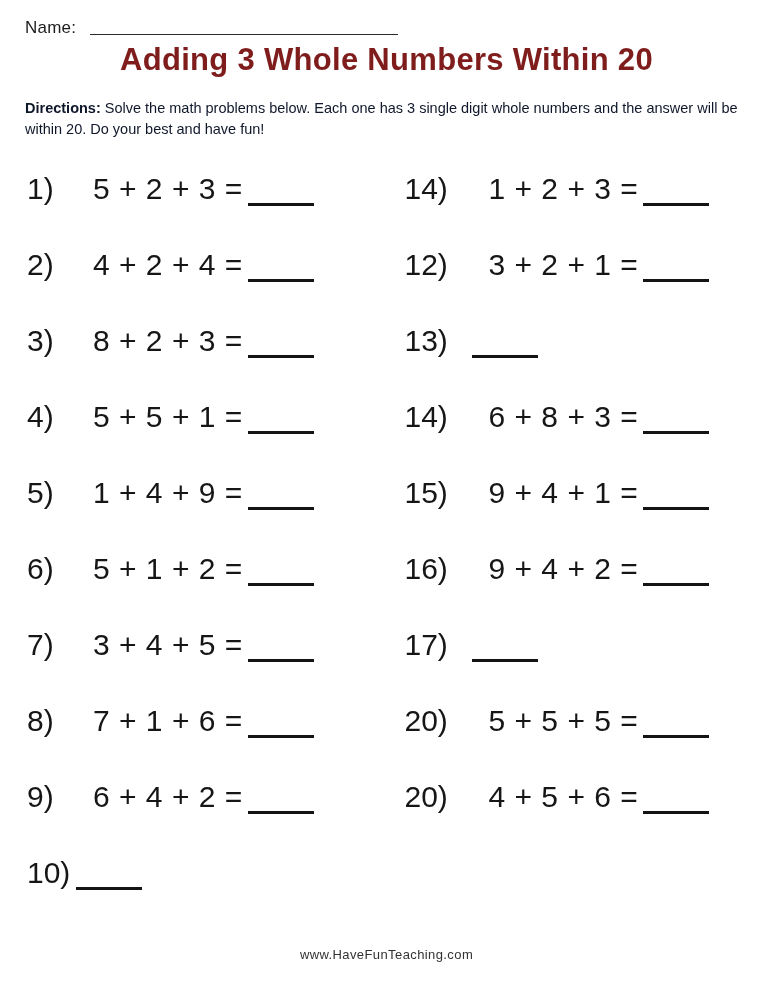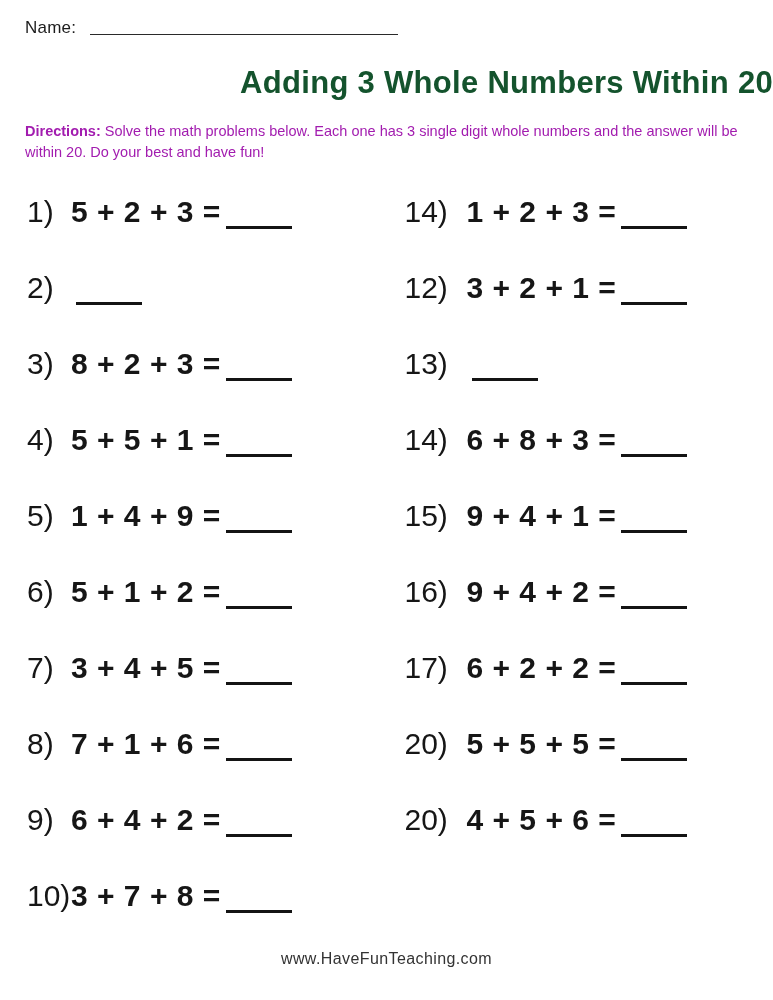--- a/index.html
+++ b/index.html
@@ -30,33 +30,33 @@
   }
   .name-line {
     display: inline-block;
     width: 308px;
     height: 1px;
     background: #2a2a2a;
     margin-left: 14px;
     margin-bottom: 3px;
   }
   .title {
-    text-align: right;
+    text-align: center;
     font-size: 31px;
     font-weight: 800;
-    color: #14532d;
+    color: #7f1d1d;
     letter-spacing: 0.3px;
-    margin-top: 27px;
+    margin-top: 4px;
   }
   .directions {
     margin: 20px 30px 0 25px;
     max-width: 715px;
     font-size: 14.5px;
     line-height: 1.45;
-    color: #a21caf;
+    color: #0f172a;
   }
   .directions b {
     font-weight: 700;
   }
   .problems {
     display: flex;
     margin-top: 32px;
   }
   .col {
     width: 50%;
@@ -74,40 +74,39 @@
     white-space: nowrap;
   }
   .problem-number {
     display: inline-block;
     min-width: 44px;
   }
   .col-right .problem-number {
     min-width: 62px;
   }
   .problem-equation {
-    margin-left: 0;
+    margin-left: 22px;
     letter-spacing: 0.5px;
-    font-weight: bold;
   }
   .answer-blank {
     display: inline-block;
     width: 66px;
     height: 3px;
     background: #141414;
     align-self: flex-end;
     margin-left: 5px;
     margin-bottom: 3px;
   }
   .footer {
     position: absolute;
     left: 0;
     right: 0;
-    bottom: 32px;
+    bottom: 38px;
     text-align: center;
-    font-size: 16px;
+    font-size: 13px;
     color: #333333;
     letter-spacing: 0.4px;
   }
 </style>
 </head>
 <body>
 
 <div class="page">
 
   <div class="name-row">
@@ -121,20 +120,21 @@
 
   <div class="problems">
     <div class="col col-left">
         <div class="problem-row">
     <span class="problem-number">1)</span>
     <span class="problem-equation">5 + 2 + 3 =</span>
     <span class="answer-blank"></span>
   </div>
         <div class="problem-row">
     <span class="problem-number">2)</span>
+    <span class="problem-equation">4 + 2 + 4 =</span>
     <span class="answer-blank"></span>
   </div>
         <div class="problem-row">
     <span class="problem-number">3)</span>
     <span class="problem-equation">8 + 2 + 3 =</span>
     <span class="answer-blank"></span>
   </div>
         <div class="problem-row">
     <span class="problem-number">4)</span>
     <span class="problem-equation">5 + 5 + 1 =</span>
@@ -160,21 +160,20 @@
     <span class="problem-equation">7 + 1 + 6 =</span>
     <span class="answer-blank"></span>
   </div>
         <div class="problem-row">
     <span class="problem-number">9)</span>
     <span class="problem-equation">6 + 4 + 2 =</span>
     <span class="answer-blank"></span>
   </div>
         <div class="problem-row">
     <span class="problem-number">10)</span>
-    <span class="problem-equation">3 + 7 + 8 =</span>
     <span class="answer-blank"></span>
   </div>
       </div>
     <div class="col col-right">
         <div class="problem-row">
     <span class="problem-number">14)</span>
     <span class="problem-equation">1 + 2 + 3 =</span>
     <span class="answer-blank"></span>
   </div>
         <div class="problem-row">
@@ -196,21 +195,20 @@
     <span class="problem-equation">9 + 4 + 1 =</span>
     <span class="answer-blank"></span>
   </div>
         <div class="problem-row">
     <span class="problem-number">16)</span>
     <span class="problem-equation">9 + 4 + 2 =</span>
     <span class="answer-blank"></span>
   </div>
         <div class="problem-row">
     <span class="problem-number">17)</span>
-    <span class="problem-equation">6 + 2 + 2 =</span>
     <span class="answer-blank"></span>
   </div>
         <div class="problem-row">
     <span class="problem-number">20)</span>
     <span class="problem-equation">5 + 5 + 5 =</span>
     <span class="answer-blank"></span>
   </div>
         <div class="problem-row">
     <span class="problem-number">20)</span>
     <span class="problem-equation">4 + 5 + 6 =</span>

